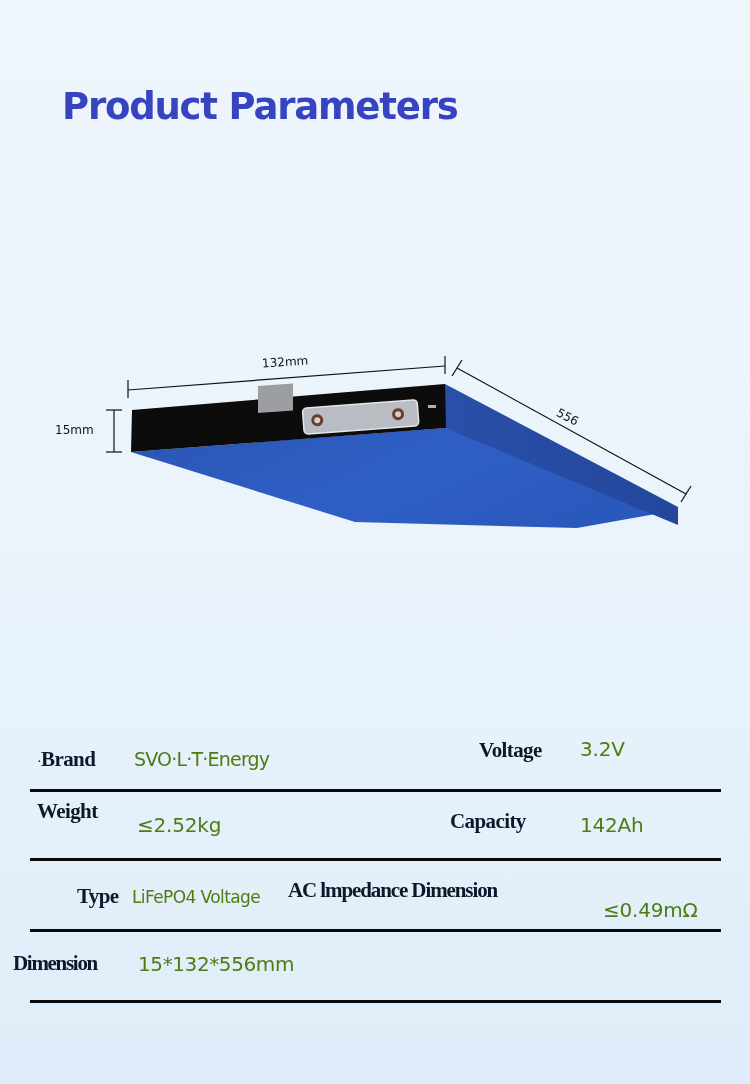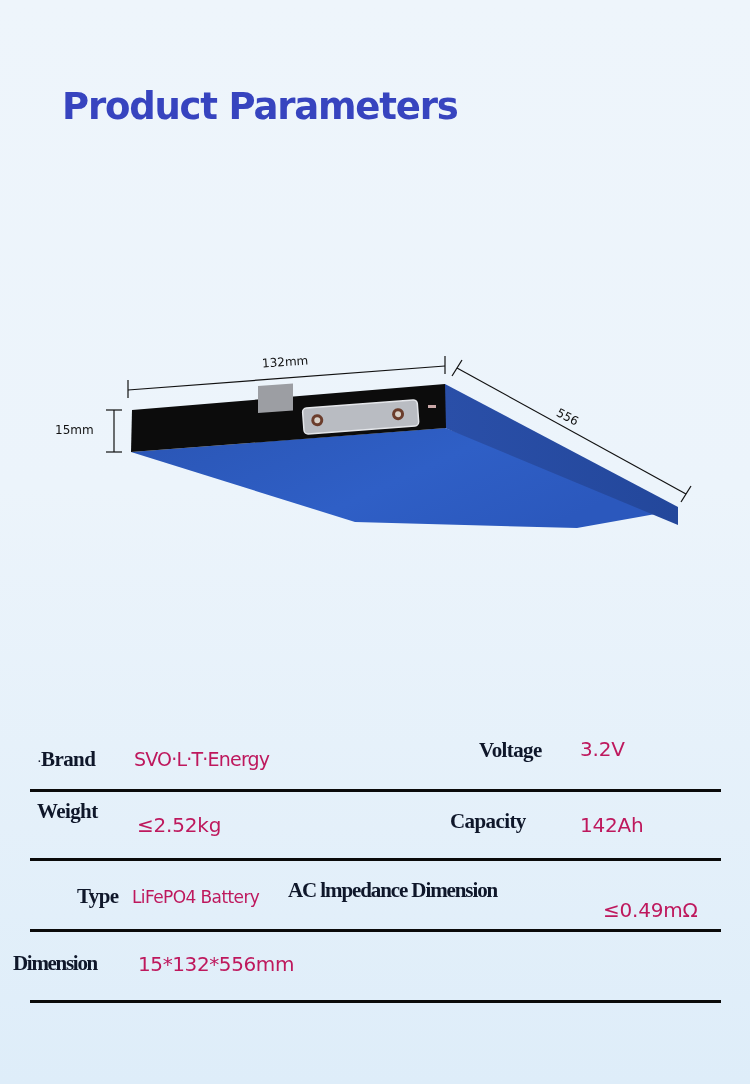--- a/index.html
+++ b/index.html
@@ -14,21 +14,21 @@
     font-family: "DejaVu Sans", sans-serif; font-weight: bold;
     font-size: 37px; letter-spacing: -1.2px; color: #3744bf;
     margin: 12px; line-height: 1; text-align: right;
   }
   .battery { position: absolute; left: 0; top: 330px; width: 750px; height: 220px; }
   .dim-label {
     position: absolute; font-family: "DejaVu Sans", sans-serif; font-size: 12px; color: #111;
   }
   .lbl, .val { position: absolute; white-space: nowrap; line-height: 1; }
   .lbl { font-family: Liberation Serif, serif; font-weight: bold; font-size: 21px; color: #0f172a; letter-spacing: -0.6px; }
-  .val { font-family: "DejaVu Sans", sans-serif; font-size: 20px; color: #be185d; letter-spacing: -0.2px; }
+  .val { font-family: "DejaVu Sans", sans-serif; font-size: 20px; color: #4d7c0f; letter-spacing: -0.2px; }
   .val.small { font-size: 17px; }
   .rule { position: absolute; left: 30px; width: 691px; height: 3px; background: #0a0a0a; }
 </style>
 </head>
 <body>
 
 <h1 class="title">Product Parameters</h1>
 
 <div class="battery">
   <svg width="750" height="220" viewBox="0 330 750 220">
@@ -84,20 +84,20 @@
 <span class="val" style="left:580px; top:739px;">3.2V</span>
 <div class="rule" style="top:789px;"></div>
 
 <span class="lbl" style="left:37px; top:801px;">Weight</span>
 <span class="val" style="left:137px; top:815px;">≤2.52kg</span>
 <span class="lbl" style="left:450px; top:811px;">Capacity</span>
 <span class="val" style="left:580px; top:815px;text-align:center;">142Ah</span>
 <div class="rule" style="top:858px;"></div>
 
 <span class="lbl" style="left:38px; top:886px;margin-left:39px;">Type</span>
-<span class="val small" style="left:132px; top:889px; letter-spacing:-0.6px;">LiFePO4 Battery</span>
+<span class="val small" style="left:132px; top:889px; letter-spacing:-0.6px;">LiFePO4 Voltage</span>
 <span class="lbl" style="left:288px; top:880px; letter-spacing:-1.1px;">AC lmpedance Dimension</span>
 <span class="val" style="left:577px; top:900px;margin-left:26px;">≤0.49mΩ</span>
 <div class="rule" style="top:929px;"></div>
 
 <span class="lbl" style="left:13px; top:953px; letter-spacing:-1.3px;">Dimension</span>
 <span class="val" style="left:138px; top:954px; letter-spacing:-0.4px;">15*132*556mm</span>
 <div class="rule" style="top:1000px;"></div>
 
 </body></html>

